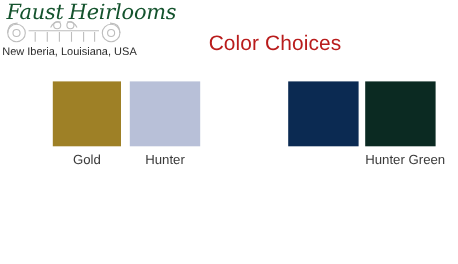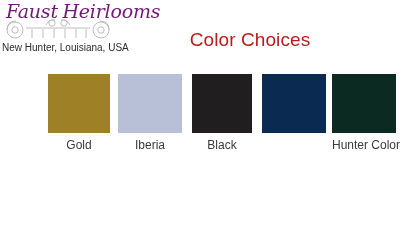--- a/index.html
+++ b/index.html
@@ -100,21 +100,21 @@
     line-height: 16px;
     color: #3a3a3a;
     white-space: nowrap;
   }
 </style>
 </head>
 <body style="background: rgb(255, 255, 255);">
 
 <div id="brand-block">
 
-  <div id="brand-wordmark" style="color: #701a75;">
+  <div id="brand-wordmark" style="color: #14532d;">
     <span class="swash">Faust</span><span>&nbsp;</span><span class="swash">Heirlooms</span>
   </div>
 
   <div id="brand-ornament">
     <svg viewBox="0 0 112 20" width="112" height="20" xmlns="http://www.w3.org/2000/svg">
       <g fill="none" stroke="#bdbdbd" stroke-width="1">
 
         <circle cx="13" cy="11" r="8"></circle>
         <circle cx="13" cy="11" r="3.2"></circle>
         <path d="M5 11 Q5 2 14 2"></path>
@@ -133,44 +133,40 @@
         <path d="M30 10 L30 19"></path>
         <path d="M41 10 L41 19"></path>
         <path d="M52 10 L52 19"></path>
         <path d="M63 10 L63 19"></path>
         <path d="M74 10 L74 19"></path>
         <path d="M84 10 L84 19"></path>
       </g>
     </svg>
   </div>
 
-  <div id="brand-tagline" style="color: rgb(43, 43, 43);">New Hunter, Louisiana, USA</div>
+  <div id="brand-tagline" style="color: rgb(43, 43, 43);">New Iberia, Louisiana, USA</div>
 </div>
 
 <div id="page-title" style="color: #b91c1c;">Color Choices</div>
 
 <div id="swatch-row">
 
   <div class="swatch-cell" style="left: 48px; width: 62px;">
     <span class="swatch-chip" style="background: rgb(158, 128, 38);"></span>
     <div class="swatch-label" style="color: rgb(58, 58, 58);">Gold</div>
   </div>
 
   <div class="swatch-cell" style="left: 118px; width: 64px;">
     <span class="swatch-chip" style="background: rgb(184, 192, 216);"></span>
-    <div class="swatch-label" style="color: rgb(58, 58, 58);">Iberia</div>
+    <div class="swatch-label" style="color: rgb(58, 58, 58);">Hunter</div>
   </div>
 
-  <div class="swatch-cell" style="left: 192px; width: 60px;">
-    <span class="swatch-chip" style="background: rgb(33, 30, 31);"></span>
-    <div class="swatch-label" style="color: rgb(58, 58, 58);">Black</div>
-  </div>
 
   <div class="swatch-cell" style="left: 262px; width: 64px;">
     <span class="swatch-chip" style="background: rgb(11, 42, 82);"></span>
   </div>
 
   <div class="swatch-cell" style="left: 332px; width: 64px;">
     <span class="swatch-chip" style="background: rgb(11, 42, 34);"></span>
-    <div class="swatch-label" style="color: rgb(58, 58, 58);">Hunter Color</div>
+    <div class="swatch-label" style="color: rgb(58, 58, 58);">Hunter Green</div>
   </div>
 
 </div>
 
 </body></html>

